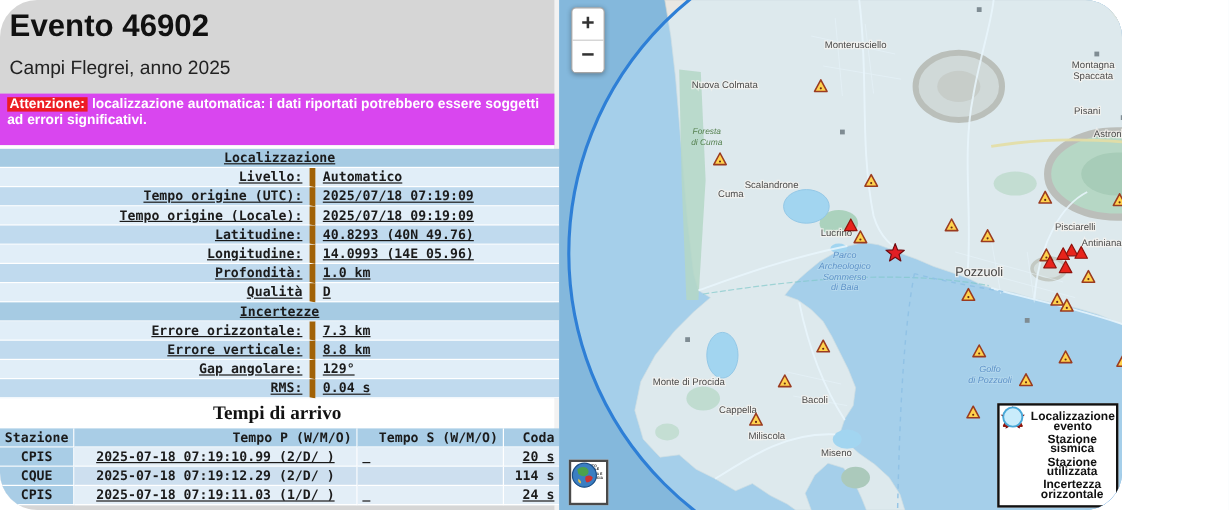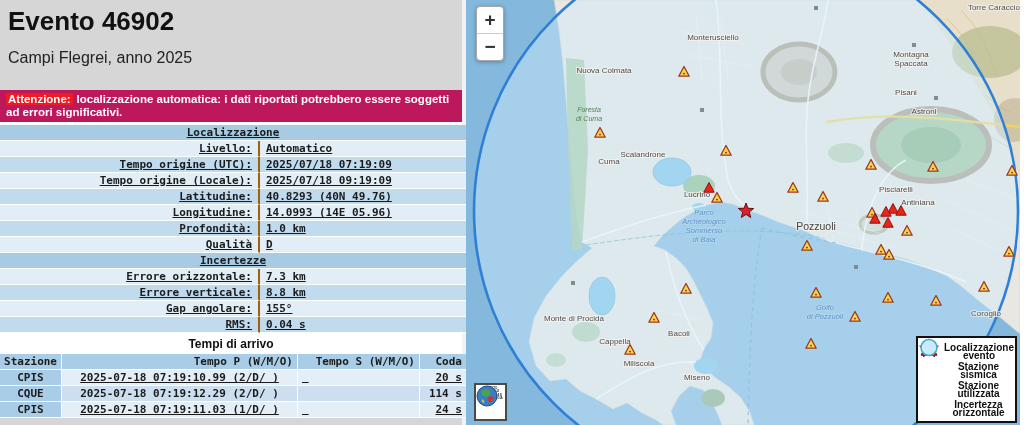--- a/index.html
+++ b/index.html
@@ -1,34 +1,34 @@
 <!DOCTYPE html>
 <html><head>
 <meta charset="utf-8">
 <style>
   html,body{margin:0;padding:0;background:#fff;}
-  .app{width:1024px;height:425px;display:flex;overflow:hidden;font-family:"DejaVu Sans Mono",monospace;}
+  .app{width:935px;height:425px;display:flex;overflow:hidden;font-family:"DejaVu Sans Mono",monospace;border-radius:31px;}
   
   .left-panel{width:466px;height:425px;background:#d6d6d6;border-right:4px solid #f2f2f2;box-sizing:border-box;position:relative;}
   .hdr{padding:6px 0 0 8px;}
   .hdr h1{margin:0;font-family:"Liberation Sans",sans-serif;font-size:26px;font-weight:bold;color:#111;letter-spacing:0;}
   .subtitle{font-family:"Liberation Sans",sans-serif;font-size:16px;color:#222;margin-top:12px;}
-  .warning-bar{margin-top:23px;background:#be185d;color:#fff;font-family:"Liberation Sans",sans-serif;
-    font-size:11.5px;font-weight:bold;padding:3px 4px 3px 6px;line-height:13px;}
+  .warning-bar{margin-top:11px;background:#d946ef;color:#fff;font-family:"Liberation Sans",sans-serif;
+    font-size:11.5px;font-weight:bold;padding:3px 4px 14px 6px;line-height:13px;}
   .warning-bar .hl{background:#ed1c24;color:#fff;padding:0 2px;margin-right:4px;}
   .tables{background:#fff;padding-top:3px;}
   table.info{width:466px;border-collapse:separate;border-spacing:0;font-size:11px;font-weight:bold;color:#1b1b1b;}
   table.info td{padding:0 6px;line-height:15px;vertical-align:middle;text-decoration:underline;}
   td.sec-hdr{background:#a6cbe3;text-align:center;line-height:16px;border-bottom:1px solid #fff;}
-  td.lbl{width:246px;text-align:right;border-right:2px solid #a16207;white-space:pre-line;}
+  td.lbl{width:246px;text-align:right;border-right:5px solid #a16207;white-space:pre-line;}
   td.val{text-align:left;}
   tr.r-light td{background:#e1eef8;}
   tr.r-dark td{background:#c0daee;}
   tr.irow td{border-bottom:1px solid #fff;}
-  .arrivi-title{background:#fff;font-family:Liberation Sans, sans-serif;font-size:12px;font-weight:bold;
+  .arrivi-title{background:#fff;font-family:Liberation Serif, serif;font-size:16px;font-weight:bold;
     text-align:center;color:#111;padding:4px 0 3px 0;}
   table.arrivi{width:466px;border-collapse:separate;border-spacing:0;font-size:11px;font-weight:bold;color:#1b1b1b;}
   table.arrivi td,table.arrivi th{line-height:15px;border-bottom:1px solid #fff;padding:0 4px;box-sizing:border-box;}
   table.arrivi th{background:#a9cde6;}
   th.c-staz{width:62px;text-align:right;border-right:1px solid #fff;}
   th.c-p{width:236px;text-align:right;border-right:1px solid #fff;}
   th.c-s{width:122px;text-align:right;border-right:1px solid #fff;}
   th.c-coda{width:46px;text-align:right;}
   td.staz{background:#a9cde6;text-align:center;border-right:1px solid #fff;}
   td.tp{text-align:center;border-right:1px solid #fff;}
@@ -112,21 +112,21 @@
             <tr class="r-light irow">
               <td class="lbl">Errore orizzontale:</td>
               <td class="val">7.3 km</td>
             </tr>
             <tr class="r-dark irow">
               <td class="lbl">Errore verticale:</td>
               <td class="val">8.8 km</td>
             </tr>
             <tr class="r-light irow">
               <td class="lbl">Gap angolare:</td>
-              <td class="val">155°</td>
+              <td class="val">129°</td>
             </tr>
             <tr class="r-dark irow">
               <td class="lbl">RMS:</td>
               <td class="val">0.04 s</td>
             </tr>
           </tbody>
       </table>
       <div class="arrivi-title">Tempi di arrivo</div>
       <table class="arrivi">
         <thead>

